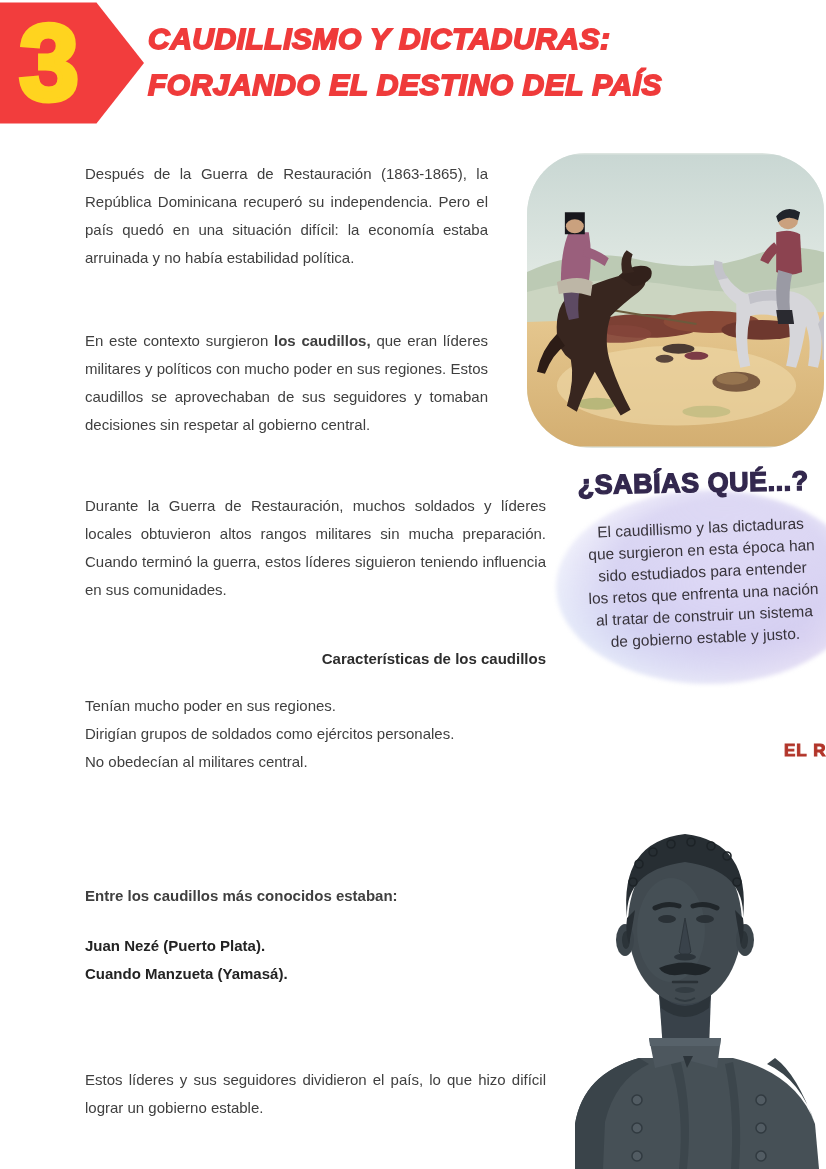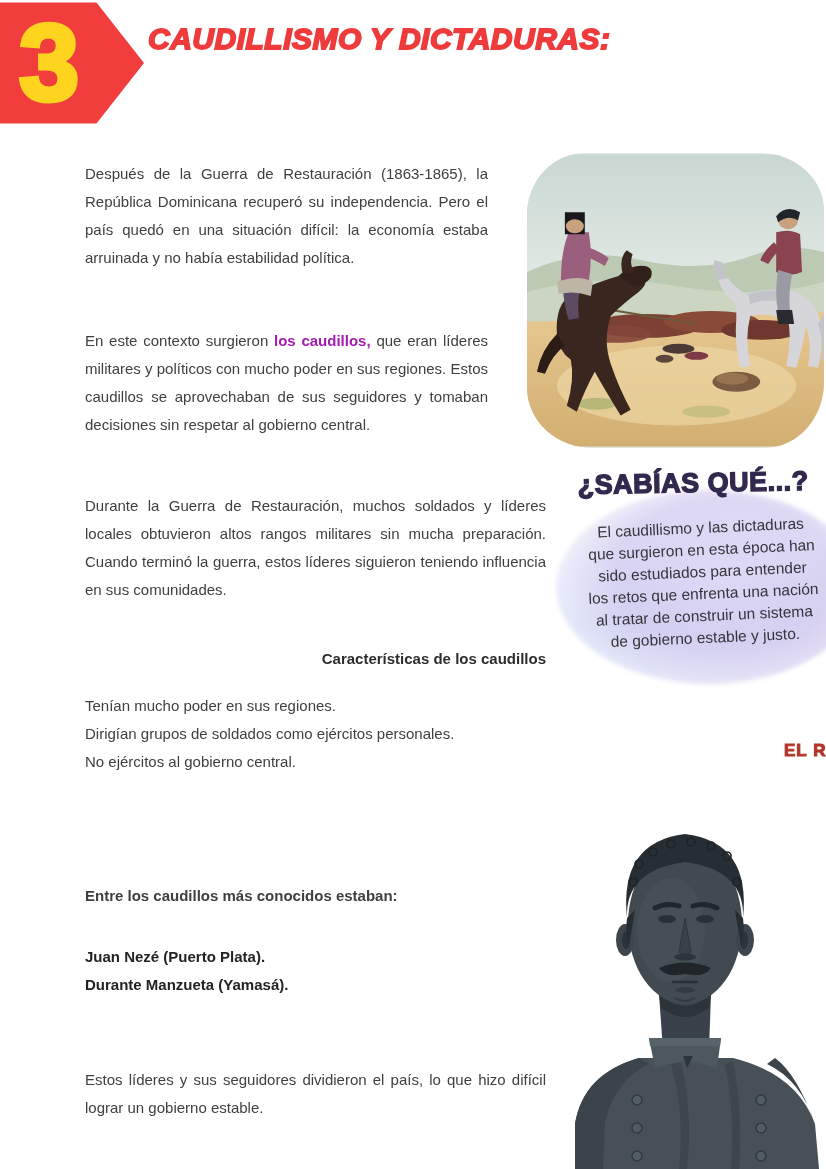--- a/index.html
+++ b/index.html
@@ -21,23 +21,23 @@
   .para{position:absolute;left:85px;font-size:15px;line-height:28px;color:#3f3f3f;
         text-align:justify;hyphens:none;}
   .w-narrow{width:403px}
   .w-wide{width:461px}
   .p1{top:160px}
   .p2{top:327px}
   .p3{top:492px}
   .subhead{top:645px;font-weight:bold;color:#2d2d2d;text-align:right;}
   .traits{top:692px}
   .p4{top:882px;text-align:left;font-weight:bold;}
-  .names{top:932px;font-weight:bold;color:#232323;text-align:left;margin-top:11px;}
+  .names{top:932px;font-weight:bold;color:#232323;text-align:left;}
   .p5{top:1066px}
-  .bold-inline{font-weight:bold;color:#a21caf;}
+  .bold-inline{font-weight:bold;color:#404040;}
 
   
   .painting{position:absolute;left:527px;top:153px;width:297px;height:295px;
             border-radius:58px 64px 60px 66px/62px 58px 66px 60px;overflow:hidden;
             background:#dde5e0;}
   .painting svg{display:block;width:100%;height:100%;}
 
   
   .nebula{position:absolute;left:556px;top:490px;width:306px;height:194px;border-radius:50%;
           background:
@@ -60,40 +60,41 @@
   .bust svg{display:block;width:100%;height:100%;}
 </style>
 </head>
 <body>
 
 <div class="page">
 
   <div class="banner"></div>
   <div class="chapter-number">3</div>
   <div class="title-line l1">CAUDILLISMO Y DICTADURAS:</div>
+  <div class="title-line l2">FORJANDO EL DESTINO DEL PAÍS</div>
 
   <div class="para w-narrow p1">Después de la Guerra de Restauración (1863-1865), la República Dominicana recuperó su independencia. Pero el país quedó en una situación difícil: la economía estaba arruinada y no había estabilidad política.</div>
 
   <div class="para w-narrow p2"><span>En este contexto surgieron </span><span class="bold-inline">los caudillos,</span><span> que eran líderes militares y políticos con mucho poder en sus regiones. Estos caudillos se aprovechaban de sus seguidores y tomaban decisiones sin respetar al gobierno central.</span></div>
 
   <div class="para w-wide p3">Durante la Guerra de Restauración, muchos soldados y líderes locales obtuvieron altos rangos militares sin mucha preparación. Cuando terminó la guerra, estos líderes siguieron teniendo influencia en sus comunidades.</div>
 
   <div class="para w-wide subhead">Características de los caudillos</div>
 
   <div class="para w-wide traits">
     <div>Tenían mucho poder en sus regiones.</div>
     <div>Dirigían grupos de soldados como ejércitos personales.</div>
-    <div>No ejércitos al gobierno central.</div>
+    <div>No obedecían al militares central.</div>
   </div>
 
   <div class="para w-wide p4">Entre los caudillos más conocidos estaban:</div>
 
   <div class="para w-wide names">
     <div>Juan Nezé (Puerto Plata).</div>
-    <div>Durante Manzueta (Yamasá).</div>
+    <div>Cuando Manzueta (Yamasá).</div>
   </div>
 
   <div class="para w-wide p5">Estos líderes y sus seguidores dividieron el país, lo que hizo difícil lograr un gobierno estable.</div>
 
   <div class="painting">
     <svg viewBox="0 0 298 293">
       <defs>
         <linearGradient id="sky" x1="0" y1="0" x2="0" y2="1">
           <stop offset="0" stop-color="#c9d7d3"></stop>
             <stop offset="1" stop-color="#e9efe9"></stop>

